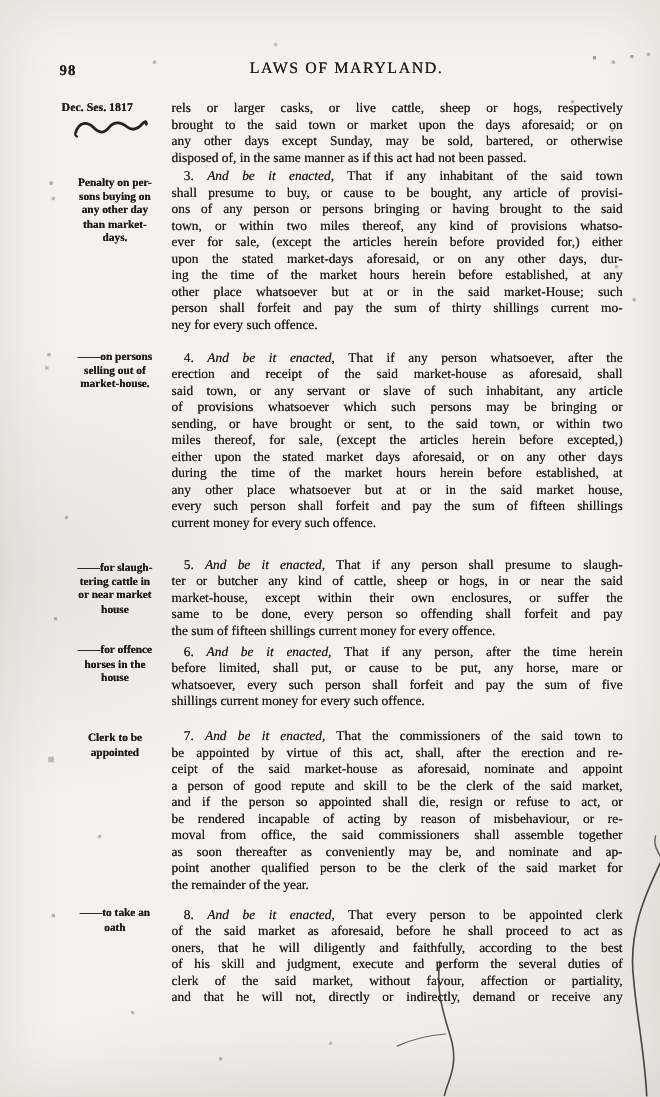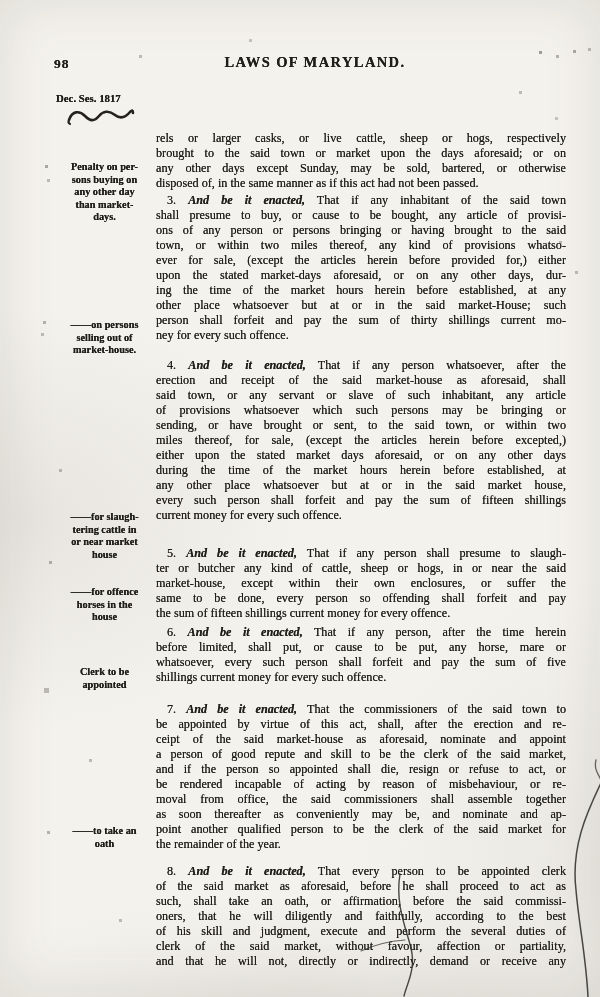--- a/index.html
+++ b/index.html
@@ -19,48 +19,48 @@
       var(--paper, #f4f2ec);
     box-shadow: inset 0 0 55px rgba(95,90,78,.14);
   }
   .page-number {
     position:absolute; left:54px; top:56px;
     font-size:13.5px; font-weight:bold; letter-spacing:1px;
     text-shadow:0 0 .6px currentColor;
   }
   .running-title {
     position:absolute; left:315px; top:54px; transform:translateX(-50%);
-    font-size:14.5px; font-weight:bold; letter-spacing:1.4px; white-space:nowrap;
+    font-size:14.5px; font-weight:normal; letter-spacing:1.4px; white-space:nowrap;
     text-shadow:0 0 .5px currentColor;
   }
   .session-note {
     position:absolute; left:56px; top:92px;
     font-size:10.8px; font-weight:bold; white-space:nowrap;
     text-shadow:0 0 .4px currentColor;
   }
   .flourish { position:absolute; left:66px; top:106px; }
   .margin-column { position:absolute; left:0; top:0; width:154px; height:100%;text-align:center; }
   .margin-note {
     position:absolute; left:55px; width:99px;
     font-size:10.3px; line-height:12.5px; font-weight:bold;
     text-shadow:0 0 .35px currentColor;
   }
   .text-column { position:absolute; left:156px; top:0; width:410px; height:100%; }
   .para {
     position:absolute; left:0; width:410px;
-    font-size:12.2px; line-height:15px;margin-top:40px;
+    font-size:12.2px; line-height:15px;
   }
   .line {
     text-align:justify; text-align-last:justify; text-justify:inter-word;
     height:15px; white-space:nowrap;
     text-shadow:0 0 .45px rgba(25,22,16,.85);
   }
   .line.last { text-align-last:left; }
   .line.indent { padding-left:11px; }
-  .line i { font-style:italic;font-weight:bold; }
+  .line i { font-style:italic; }
   .specks { position:absolute; left:0; top:0; width:1px; height:1px; }
   .artifacts { position:absolute; left:0; top:0; pointer-events:none; }
 </style>
 </head>
 <body>
 
 <div class="page">
 
   <div class="page-number">98</div>
   <div class="running-title">LAWS OF MARYLAND.</div>
@@ -157,21 +157,20 @@
         <div class="line"><span>and if the person so appointed shall die, resign or refuse to act, or</span></div>
         <div class="line"><span>be rendered incapable of acting by reason of misbehaviour, or re-</span></div>
         <div class="line"><span>moval from office, the said commissioners shall assemble together</span></div>
         <div class="line"><span>as soon thereafter as conveniently may be, and nominate and ap-</span></div>
         <div class="line"><span>point another qualified person to be the clerk of the said market for</span></div>
         <div class="line last"><span>the remainder of the year.</span></div>
       </div>
       <div class="para" style="top: 824px;">
         <div class="line indent"><span>8. </span><i>And be it enacted,</i><span> That every person to be appointed clerk</span></div>
         <div class="line"><span>of the said market as aforesaid, before he shall proceed to act as</span></div>
-        <div class="line"><span>such, shall take an oath, or affirmation, before the said commissi-</span></div>
         <div class="line"><span>oners, that he will diligently and faithfully, according to the best</span></div>
         <div class="line"><span>of his skill and judgment, execute and perform the several duties of</span></div>
         <div class="line"><span>clerk of the said market, without favour, affection or partiality,</span></div>
         <div class="line"><span>and that he will not, directly or indirectly, demand or receive any</span></div>
       </div>
     </div>
 
   <svg class="artifacts" width="600" height="997" viewBox="0 0 600 997">
     <path d="M601,783 C586,814 571,848 576,890 C579,926 586,956 588,997" fill="none" stroke="#2c2a25" stroke-width="1.5" stroke-linecap="round" opacity="0.85"></path>
     <path d="M601,780 C597,772 594,768 596,760" fill="none" stroke="#2c2a25" stroke-width="1.3" stroke-linecap="round" opacity="0.7"></path>

